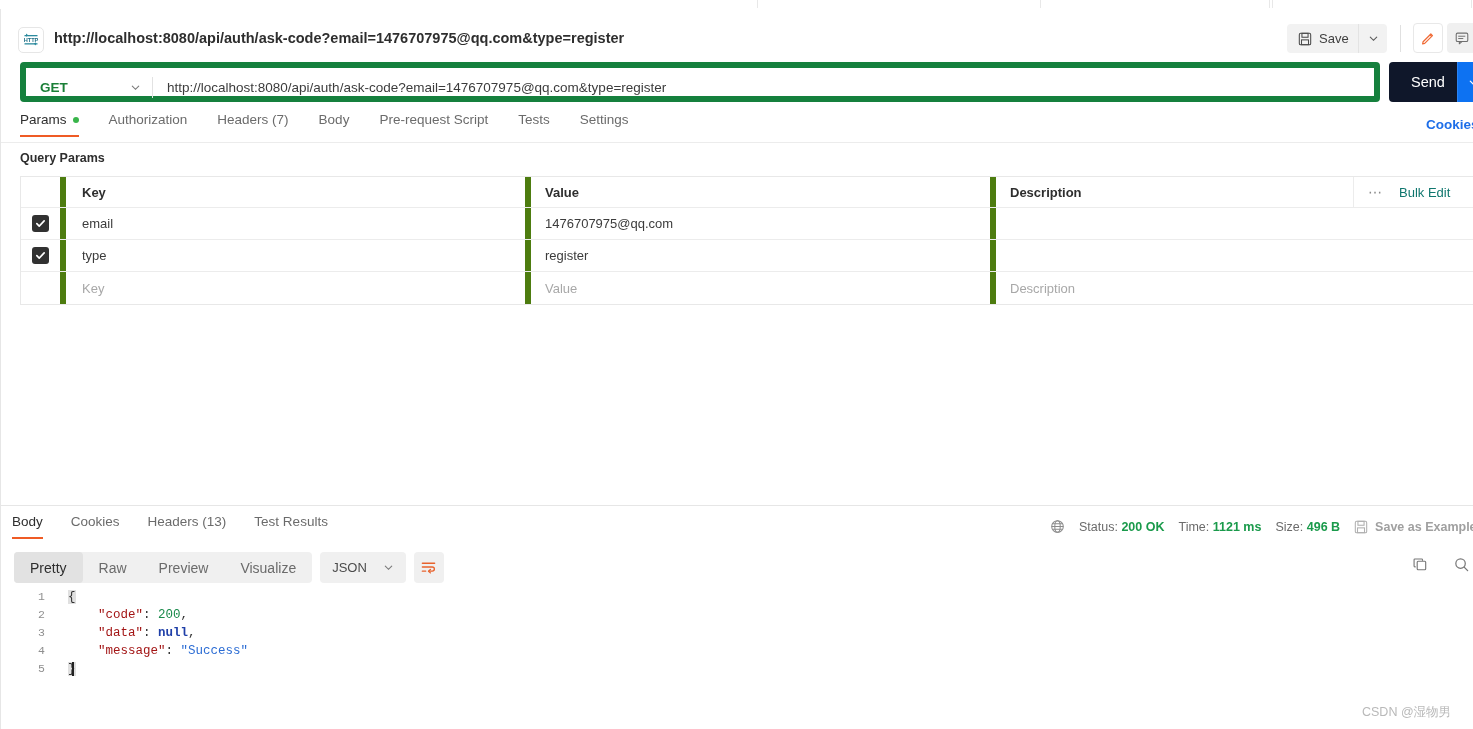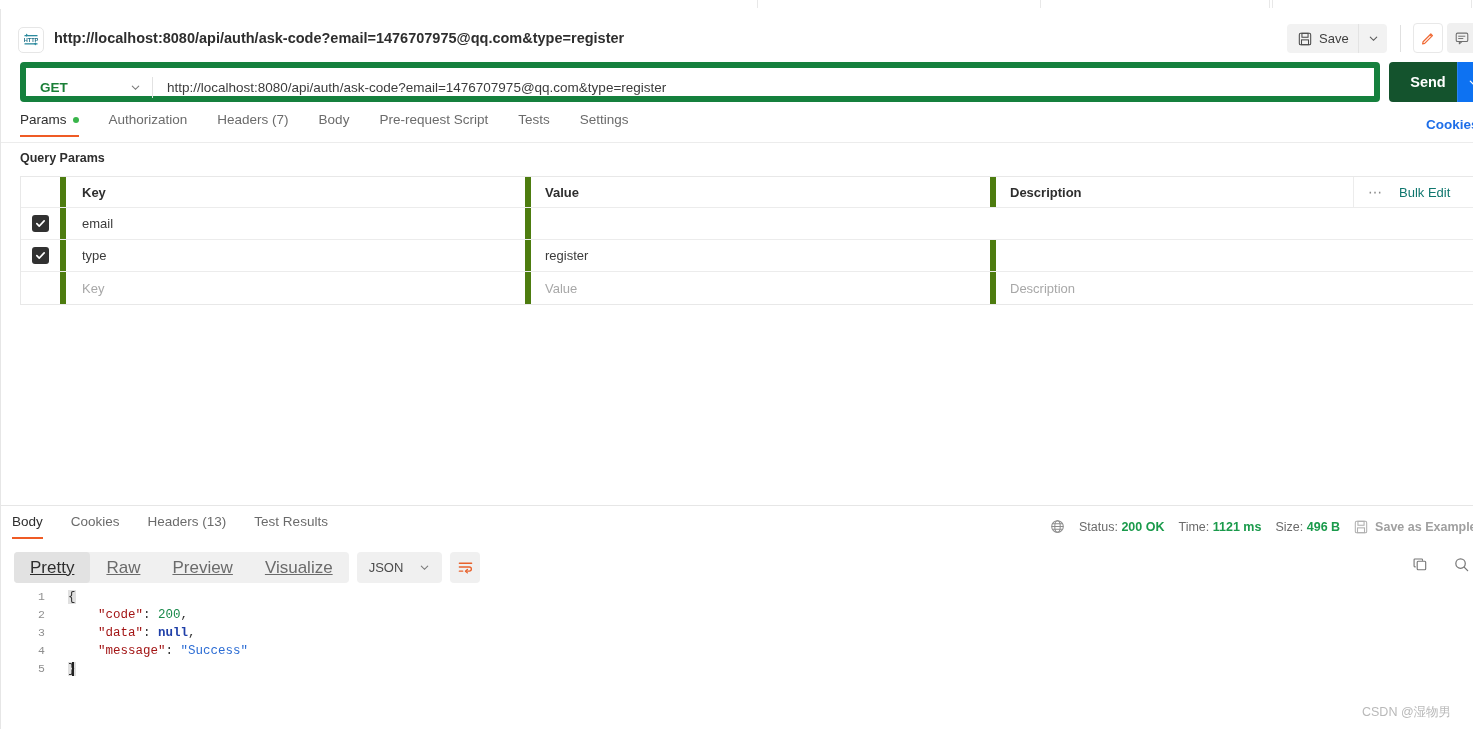--- a/index.html
+++ b/index.html
@@ -72,23 +72,23 @@
   }
   .method-caret { position:absolute; left:104px; top:0; height:38px; display:flex; align-items:center; }
   .method-sep { position:absolute; left:126px; top:9px; width:1px; height:21px; background:#e2e2e2; }
   .url-value {
     position:absolute; left:141px; top:0; height:38px; right:10px;
     display:flex; align-items:center; font-size:13.5px; color:#3c3c3c;
     white-space:nowrap; overflow:hidden;
   }
   .send-btn {
     position:absolute; left:1389px; top:62px; width:78px; height:40px;
-    background:#14532d; border-radius:4px 0 0 4px;
-    display:flex; align-items:center; justify-content:center;
-    color:#fff; font-size:14.5px; font-weight:bold;
+    background:#0f172a; border-radius:4px 0 0 4px;
+    display:flex; align-items:center; justify-content:center;
+    color:#fff; font-size:14.5px; font-weight:normal;
   }
   .send-caret {
     position:absolute; left:1457px; top:62px; width:32px; height:40px;
     background:#0d72f2; border-left:1px solid #2a83f5; border-radius:0 4px 4px 0;
     display:flex; align-items:center; justify-content:center;
   }
 
   
   .reqtabs { position:absolute; left:20px; top:112px; height:30px; display:flex; align-items:flex-start; }
   .rtab {
@@ -142,21 +142,21 @@
   .restab.active::after { content:""; position:absolute; left:0; right:0; bottom:0; height:2px; background:#ef5b25; }
 
   .resmeta { position:absolute; left:1050px; top:519px; display:flex; align-items:center; gap:14px; font-size:12.5px; color:#6b6b6b; white-space:nowrap; }
   .resmeta .val { color:#1a9a4b; font-weight:bold; }
   .resmeta .lbl { color:#6b6b6b; }
   .save-example { display:flex; align-items:center; gap:7px; color:#a0a0a0;font-weight:bold; }
 
   
   .bodybar { position:absolute; left:14px; top:552px; display:flex; align-items:center; gap:8px; }
   .segmented { display:flex; background:#f0f0f0; border-radius:4px; height:31px; align-items:center; }
-  .seg { font-size:17px; color:#6b6b6b; padding:12px 16px; height:31px; display:flex; align-items:center;text-decoration:underline; }
+  .seg { font-size:14px; color:#6b6b6b; padding:12px 16px; height:31px; display:flex; align-items:center; }
   .seg.active { background:#e2e2e2; color:#2e2e2e; border-radius:4px; height:31px; }
   .fmtsel {
     display:flex; align-items:center; gap:16px; background:#f0f0f0; border-radius:4px;
     height:31px; padding:2px 12px; font-size:13px; color:#4b4b4b;
   }
   .wrapbtn {
     width:30px; height:31px; background:#f0f0f0; border-radius:4px;
     display:flex; align-items:center; justify-content:center;
   }
   .body-icons { position:absolute; left:1412px; top:556px; display:flex; align-items:center; gap:24px; }
@@ -278,20 +278,21 @@
 
   <div class="prow">
     <div class="pc pc-check">
       <span class="cb">
         <svg width="11" height="11" viewBox="0 0 12 12">
           <path d="M2 6.2 L4.6 8.8 L10 3.2" fill="none" stroke="#fff" stroke-width="1.8" stroke-linecap="round" stroke-linejoin="round"></path>
         </svg>
       </span>
     </div>
     <div class="pc pc-key">email</div>
+    <div class="pc pc-val">1476707975@qq.com</div>
     <div class="pc pc-desc"></div>
   </div>
 
   <div class="prow">
     <div class="pc pc-check">
       <span class="cb">
         <svg width="11" height="11" viewBox="0 0 12 12">
           <path d="M2 6.2 L4.6 8.8 L10 3.2" fill="none" stroke="#fff" stroke-width="1.8" stroke-linecap="round" stroke-linejoin="round"></path>
         </svg>
       </span>

